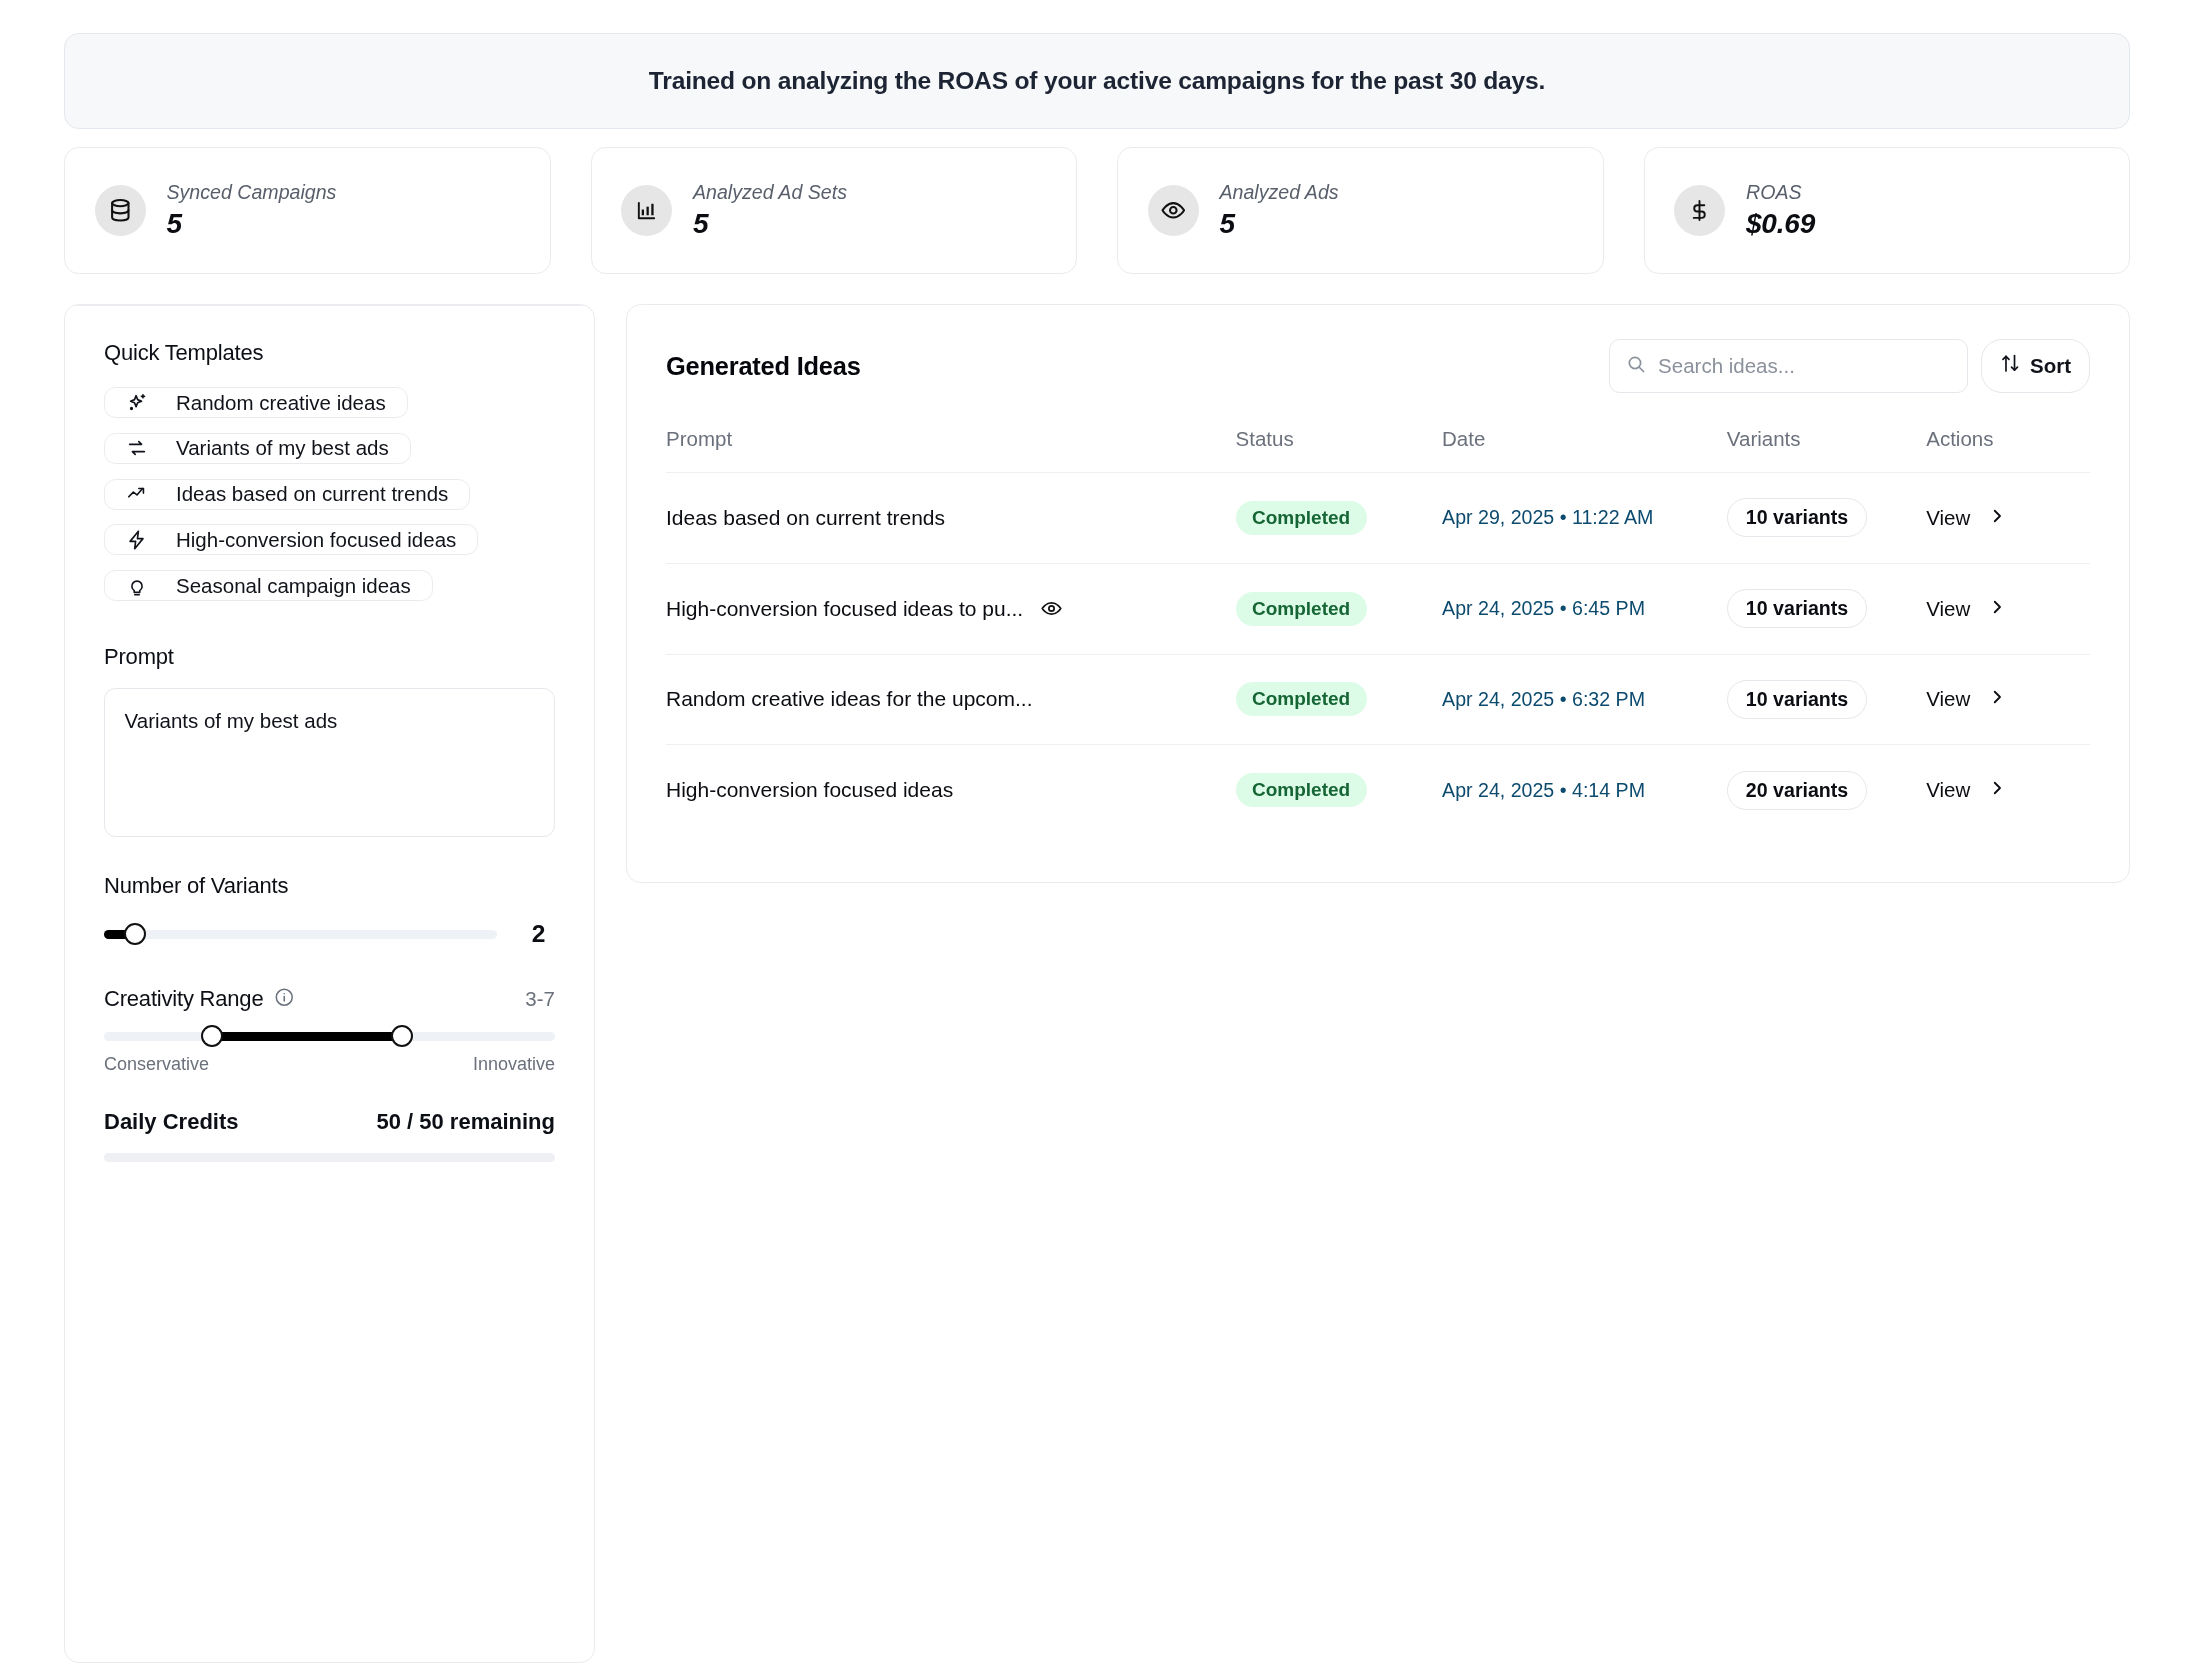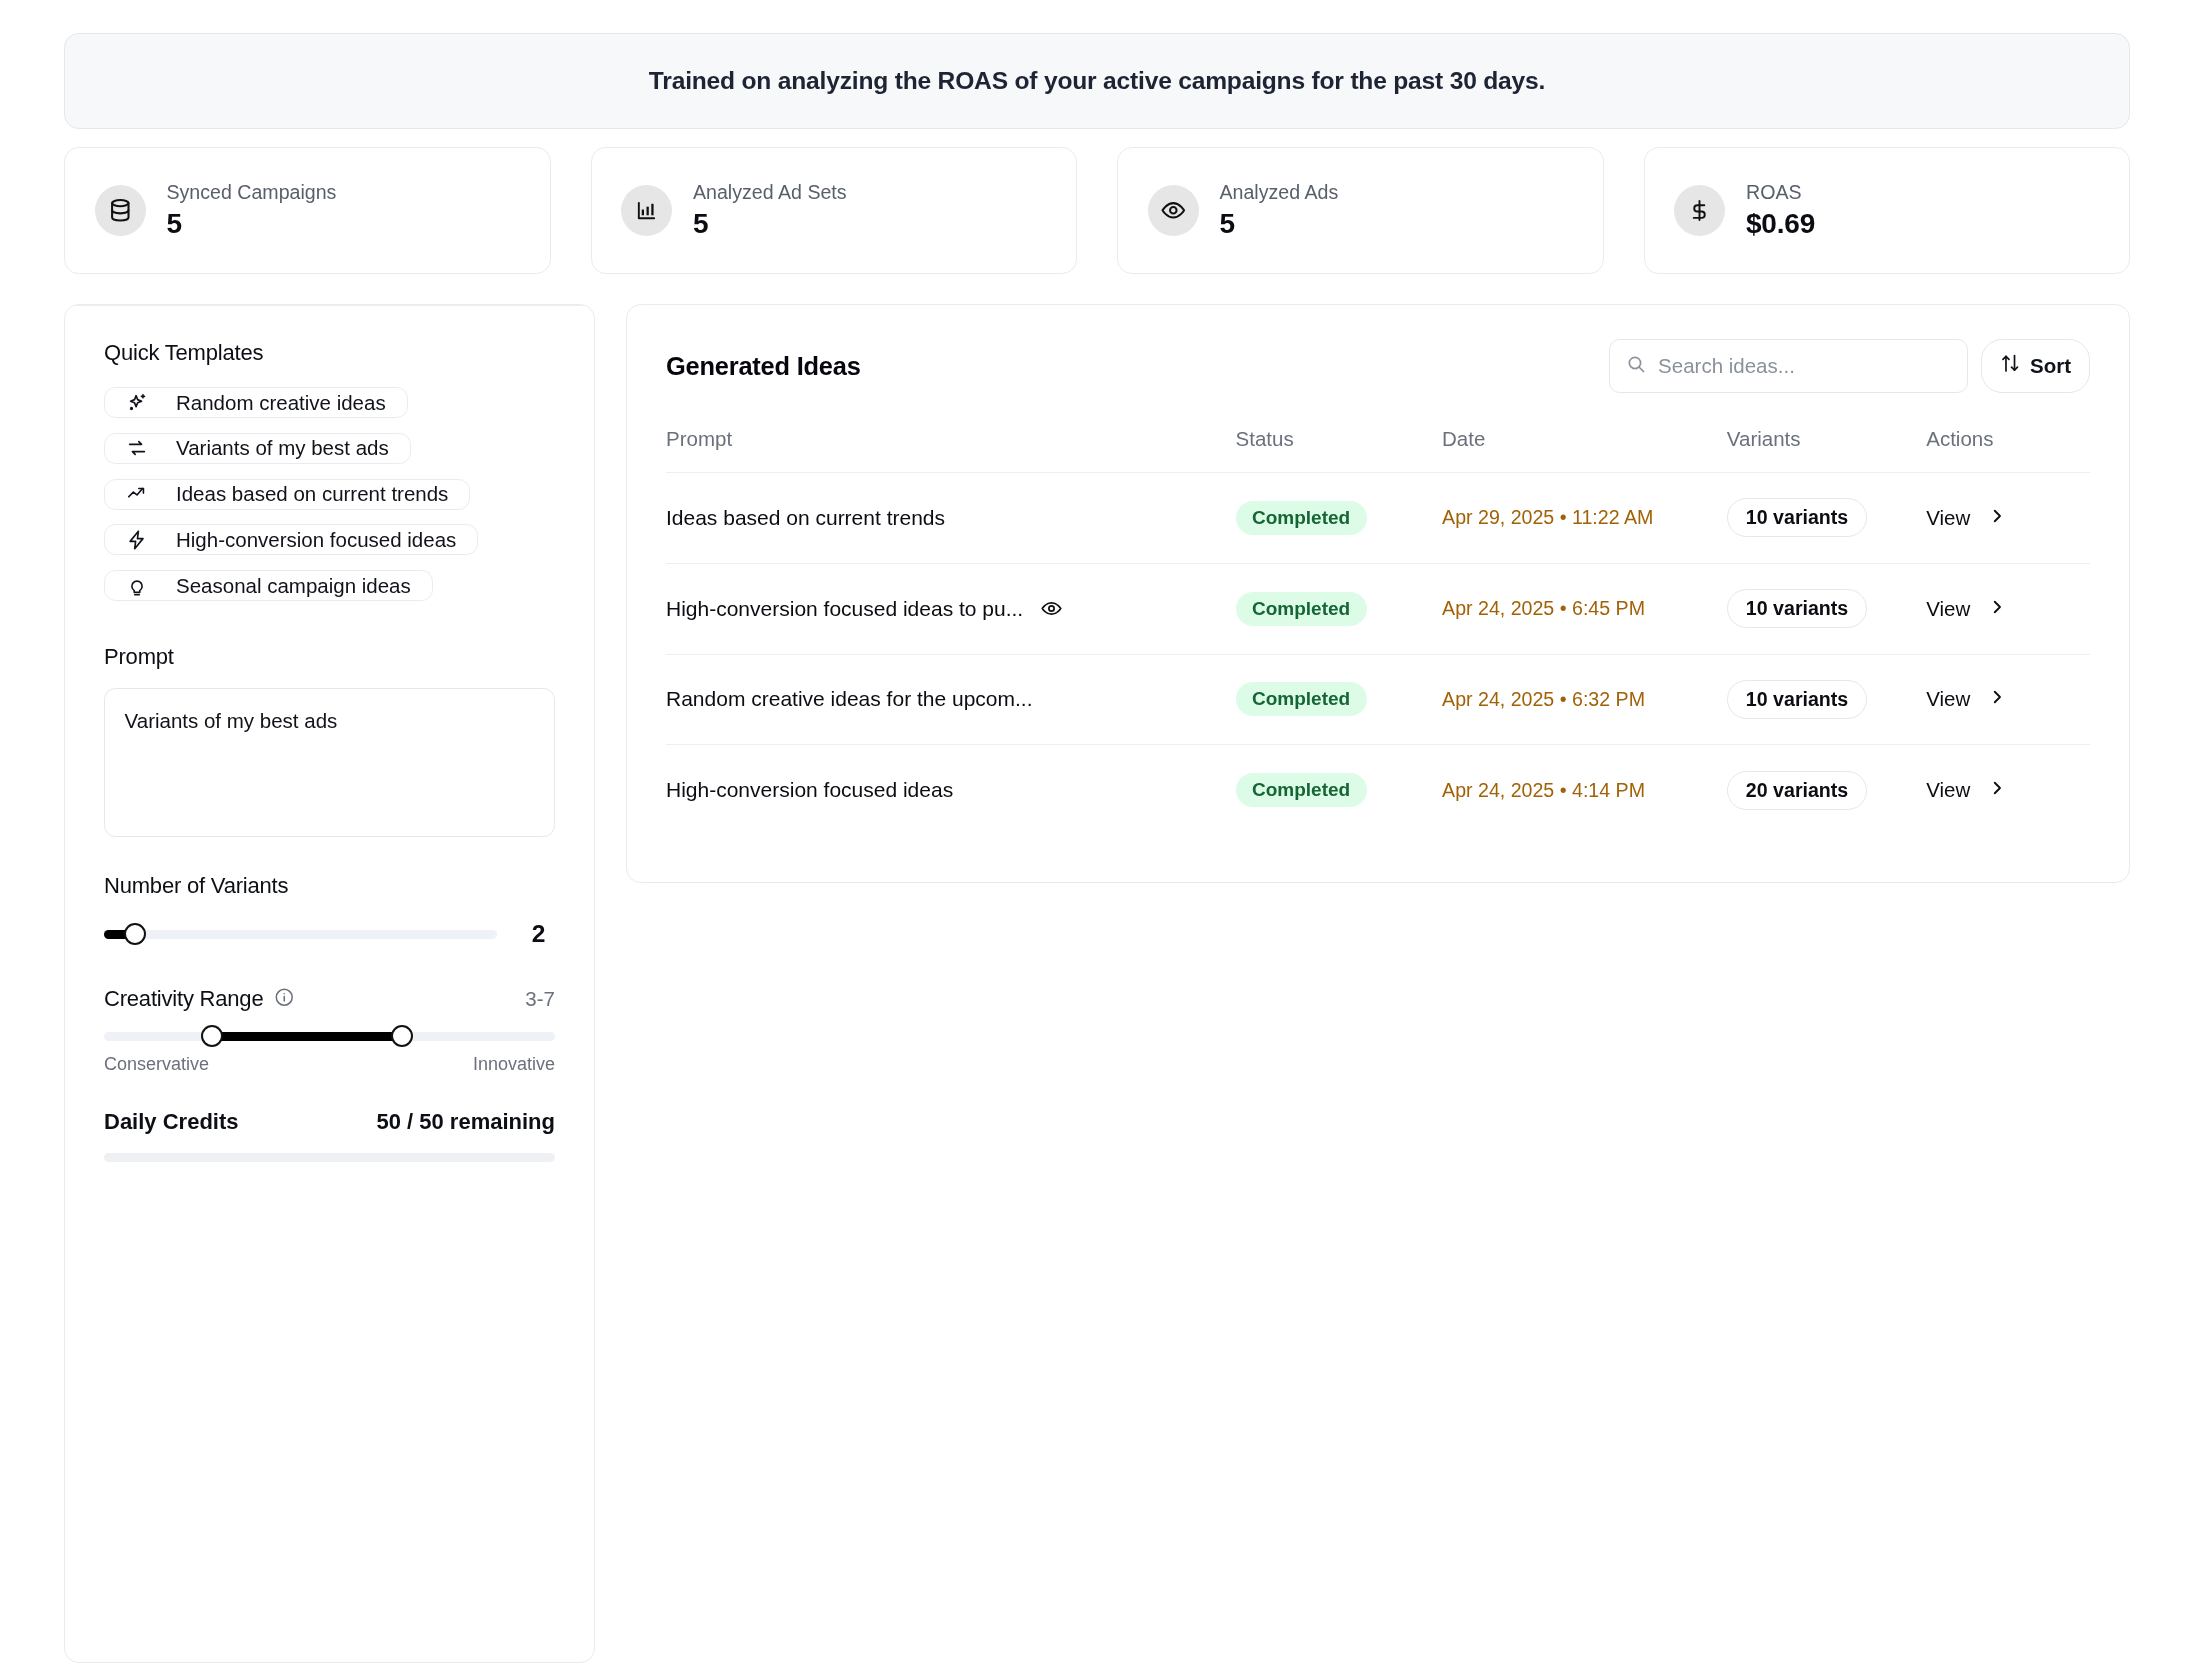--- a/index.html
+++ b/index.html
@@ -36,20 +36,21 @@
     color: #1d2433;
     letter-spacing: -0.2px;
   }
 
   
   .stats {
     margin-top: 18px;
     display: grid;
     grid-template-columns: repeat(4, 1fr);
     gap: 40px;
+    font-style: italic;
   }
   .stat-card {
     height: 127px;
     background: #ffffff;
     border: 1.3px solid #e9ebef;
     border-radius: 14.7px;
     display: flex;
     align-items: center;
     padding: 0 29.5px;
     gap: 21px;
@@ -248,21 +249,21 @@
     align-items: center;
     justify-content: center;
     height: 34px;
     padding: 0 16.4px;
     border-radius: 17px;
     background: #dcfce7;
     color: #166534;
     font-size: 19px;
     font-weight: 700;
   }
-  .date-text { font-size: 19.6px; color: #a16207; white-space: nowrap; }
+  .date-text { font-size: 19.6px; color: #0c4a6e; white-space: nowrap; }
   .variant-pill {
     display: inline-flex;
     align-items: center;
     justify-content: center;
     height: 39px;
     padding: 0 18px;
     border: 1.3px solid #e4e7eb;
     border-radius: 19.6px;
     font-size: 19.6px;
     font-weight: 700;

